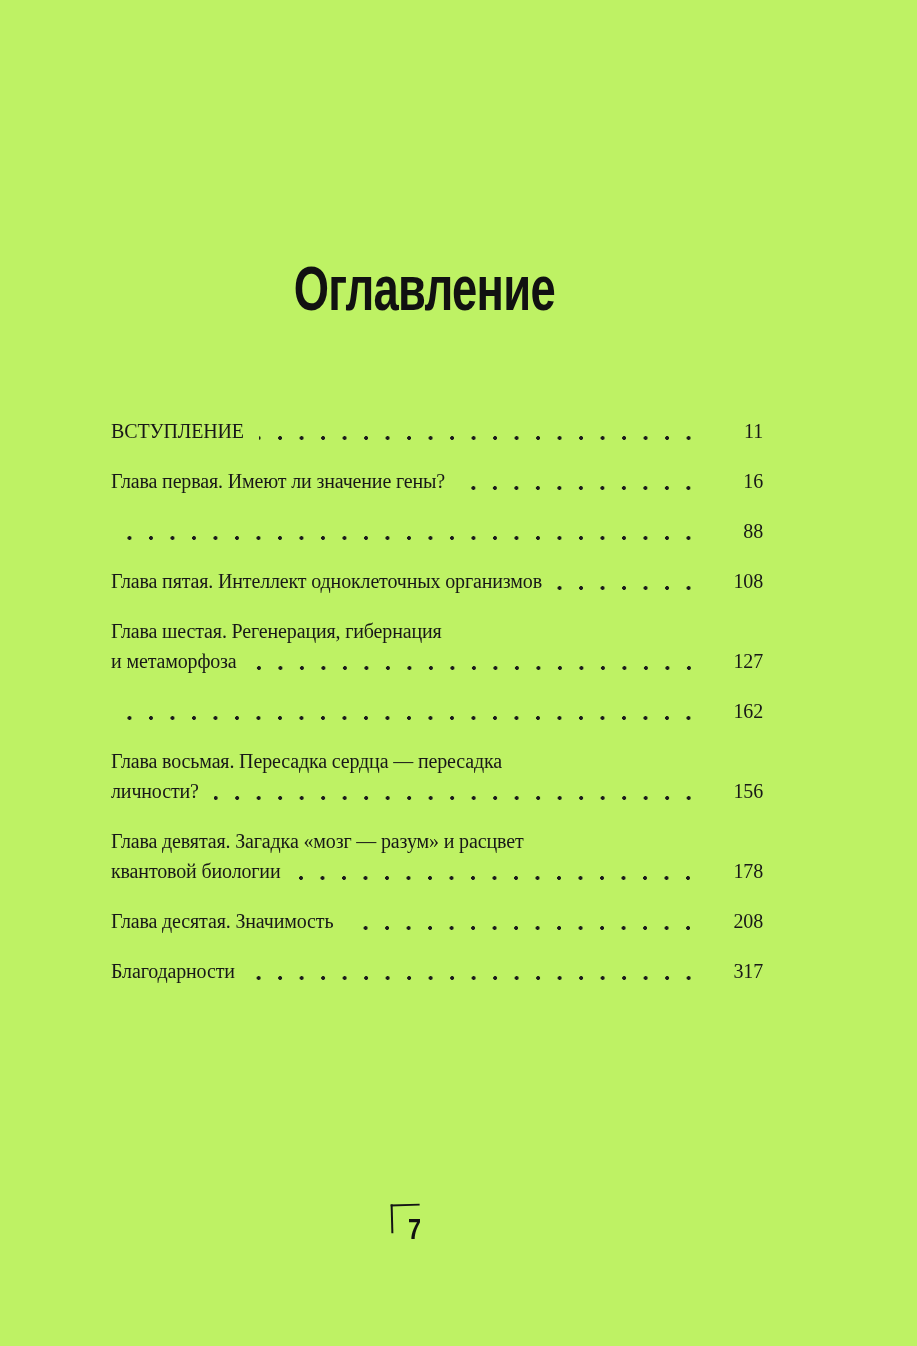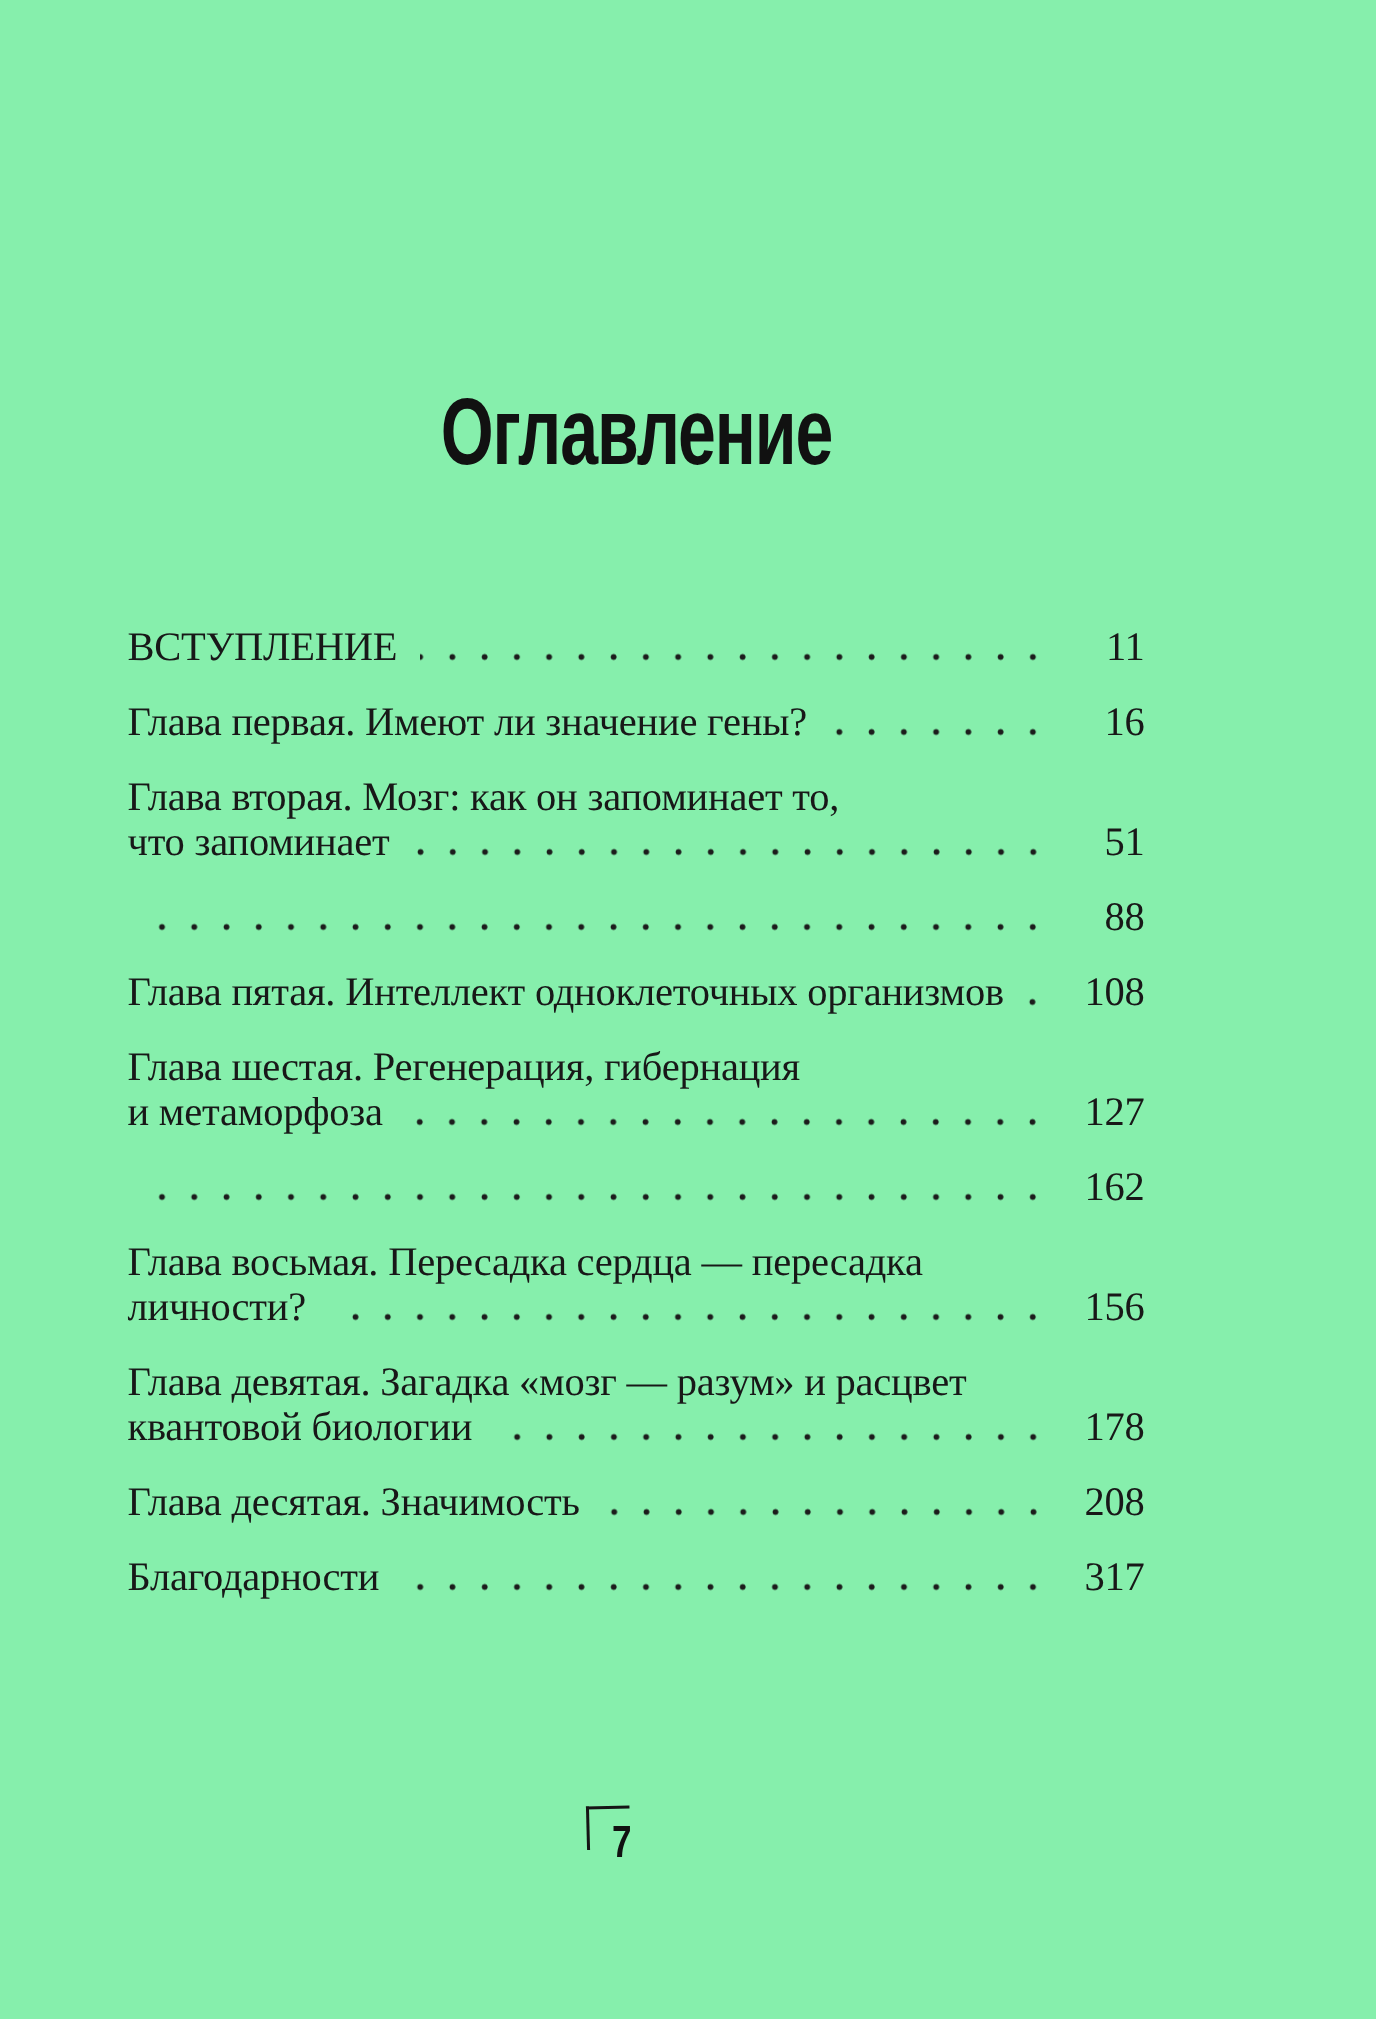--- a/index.html
+++ b/index.html
@@ -4,21 +4,21 @@
 <style>
   html, body {
     margin: 0;
     padding: 0;
     background: #ffffff;
   }
   .page {
     position: relative;
     width: 917px;
     height: 1346px;
-    background: #86efac;
+    background: #bef264;
     color: #181818;
     font-family: "Liberation Serif", serif;
     overflow: hidden;
   }
   .content {
     position: absolute;
     left: 85px;
     width: 678px;
     top: 0;
   }
@@ -34,22 +34,23 @@
     font-weight: 700;
     font-size: 63px;
     letter-spacing: -1px;
     transform: scaleX(0.72);
     transform-origin: 50% 50%;
     color: #111111;
     white-space: nowrap;
   }
   .toc {
     margin-top: 97px;
-    font-size: 27px;
+    font-size: 20px;
     letter-spacing: -0.15px;
+    margin-left: 26px;
   }
   .toc-entry {
     margin-bottom: 20px;
   }
   .toc-line {
     line-height: 30px;
     white-space: nowrap;
   }
   .toc-row {
     display: flex;
@@ -132,28 +133,20 @@
           </div>
         </div>
         <div class="toc-entry">
           <div class="toc-row">
             <span class="toc-text">Глава первая. Имеют ли значение гены?</span>
             <span class="leader"></span>
             <span class="toc-page">16</span>
           </div>
         </div>
         <div class="toc-entry">
-          <div class="toc-line">Глава вторая. Мозг: как он запоминает то,</div>
-          <div class="toc-row">
-            <span class="toc-text">что запоминает</span>
-            <span class="leader"></span>
-            <span class="toc-page">51</span>
-          </div>
-        </div>
-        <div class="toc-entry">
           <div class="toc-row">
             <span class="leader"></span>
             <span class="toc-page">88</span>
           </div>
         </div>
         <div class="toc-entry">
           <div class="toc-row">
             <span class="toc-text">Глава пятая. Интеллект одноклеточных организмов</span>
             <span class="leader"></span>
             <span class="toc-page">108</span>

